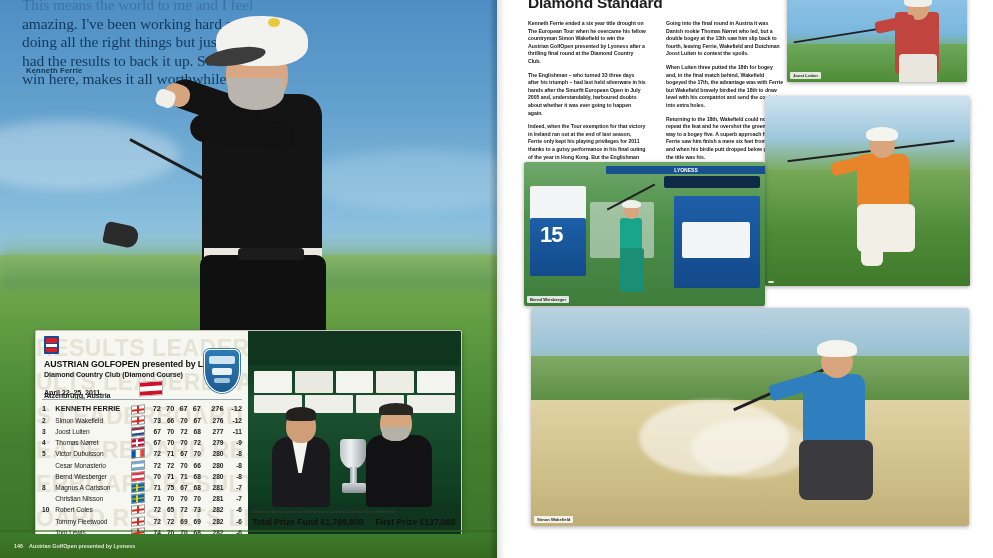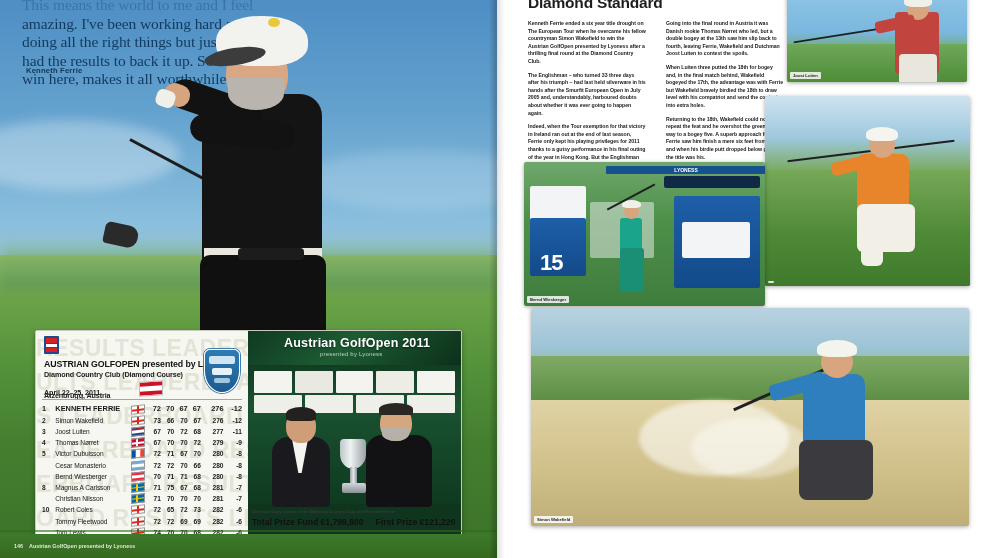--- a/index.html
+++ b/index.html
@@ -449,24 +449,20 @@
                 <td class="sc">70</td>
                 <td class="sc">68</td>
                 <td class="tot">282</td>
                 <td class="par">-6</td>
               </tr>
             </tbody>
         </table>
       </div>
 
       <div class="card-right">
-        <div class="ph-banner">
-          <div class="bt">Austrian GolfOpen 2011</div>
-          <div class="bs">presented by Lyoness</div>
-        </div>
 
         <div class="stage">
           <div class="logo-row">
             <div></div>
             <div></div>
             <div></div>
             <div></div>
             <div></div>
           </div>
           <div class="logo-row2">
@@ -490,21 +486,21 @@
             <div class="tr-cup" style="left:92px;top:74px;width:26px;height:30px;"></div>
             <div class="tr-stem" style="left:102px;top:102px;width:7px;height:18px;"></div>
             <div class="tr-base" style="left:94px;top:118px;width:24px;height:10px;"></div>
           </div>
         </div>
 
         <div class="cap-small">Christian Guzy, owner of the Diamond Country Club and Kenneth Ferrie</div>
 
         <div class="prize-row">
           <span>Total Prize Fund €1,799,800</span>
-          <span>First Prize €121,220</span>
+          <span>First Prize €137,060</span>
         </div>
       </div>
     </div>
 
     <div class="divider-line"></div>
     <div class="footL">
       <span>146</span>
       <span>Austrian GolfOpen presented by Lyoness</span>
     </div>
   </div>
@@ -545,21 +541,21 @@
       <div class="pl-body" style="left:66px;top:62px;width:46px;height:13px;background:#e8852a;transform:rotate(-14deg);"></div>
       <div style="position:absolute;left:96px;top:148px;width:22px;height:22px;background:#f2efe6;border-radius:6px;"></div>
       <div class="ph-cap"></div>
     </div>
 
     <div class="photo phA">
       <div class="toptag" style="left:82px;top:4px;width:152px;text-align:center;">LYONESS</div>
       <div class="board-dark" style="left:140px;top:14px;width:96px;height:12px;"></div>
       <div class="board-white" style="left:6px;top:24px;width:56px;height:58px;"></div>
       <div class="board-blue" style="left:6px;top:56px;width:56px;height:58px;"></div>
-      <div class="num15" style="left:16px;top:60px;margin-top:28px;">15</div>
+      <div class="num15" style="left:16px;top:60px;">15</div>
       <div class="board-blue" style="left:150px;top:34px;width:86px;height:92px;"></div>
       <div class="board-white" style="left:158px;top:60px;width:68px;height:36px;"></div>
       <div class="board-white" style="left:66px;top:40px;width:64px;height:56px;opacity:.5;"></div>
       <div class="player-teal" style="left:96px;top:56px;width:22px;height:34px;"></div>
       <div class="player-dark" style="left:96px;top:86px;width:24px;height:44px;background:#1b8f76;"></div>
       <div class="pl-head" style="left:100px;top:42px;width:15px;height:15px;"></div>
       <div class="pl-cap" style="left:98px;top:38px;width:19px;height:8px;background:#f0f0ea;"></div>
       <div class="club" style="left:80px;top:34px;width:54px;height:1.8px;transform:rotate(-28deg);"></div>
       <div class="ph-cap">Bernd Wiesberger</div>
     </div>

